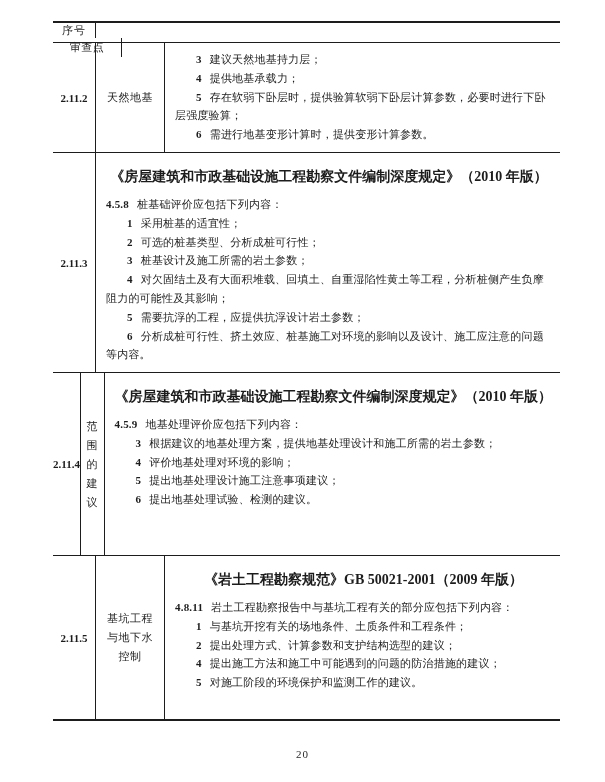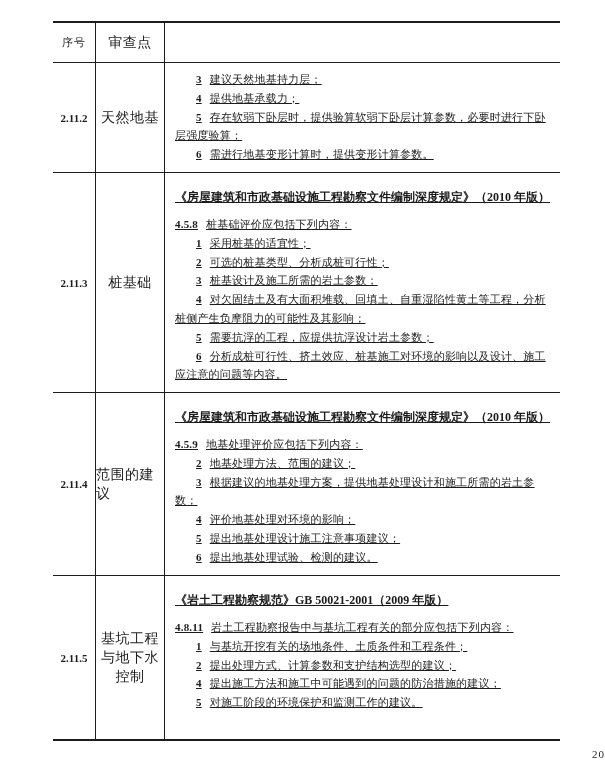--- a/index.html
+++ b/index.html
@@ -11,51 +11,51 @@
   }
   .page { position:relative; width:605px; height:782px; background:#ffffff; overflow:hidden; }
 
   .rtable {
     position:absolute; left:53px; top:21px; width:507px;
     border-top:2px solid #1d1d1d;
     border-bottom:2px solid #1d1d1d;
     box-sizing:border-box;
   }
   .thead {
-    display:flex; height:40px;
+    display:flex; height:20px;
     border-bottom:1.5px solid #1d1d1d;
     box-sizing:border-box;
-    font-size:11.5px; letter-spacing:1px;
+    font-size:11.5px; letter-spacing:1px;flex-direction:column;
   }
   .thead .hc { display:flex; align-items:center; justify-content:center; box-sizing:border-box; }
 
   .trow { display:flex; border-bottom:1px solid #1d1d1d; box-sizing:border-box; overflow:hidden; }
   .trow:last-child { border-bottom:none; }
   #rows .trow:nth-child(1) { height:110px; }
   #rows .trow:nth-child(2) { height:220px; }
   #rows .trow:nth-child(3) { height:183px; }
   #rows .trow:nth-child(4) { height:163px; }
 
   .c1 { width:43px; border-right:1px solid #1d1d1d; display:flex; align-items:center; justify-content:center;
         font-weight:bold; font-size:11px; box-sizing:border-box; }
   .c2 { width:69px; border-right:1px solid #1d1d1d; display:flex; flex-direction:column; align-items:center;
-        justify-content:center; font-size:14px; line-height:19px; letter-spacing:0.5px; box-sizing:border-box; text-align:left; }
-  .c3 { flex:1; padding:7px 8px 0 10px; font-size:11px; line-height:18.8px; letter-spacing:0.2px; box-sizing:border-box;text-decoration:underline; }
+        justify-content:center; font-size:11px; line-height:19px; letter-spacing:0.5px; box-sizing:border-box; text-align:center; }
+  .c3 { flex:1; padding:7px 8px 0 10px; font-size:11px; line-height:18.8px; letter-spacing:0.2px; box-sizing:border-box; }
 
   .line-title {
-    font-weight:bold; font-size:12px; text-align:left;
+    font-weight:bold; font-size:14px; text-align:center;
     white-space:nowrap; margin:8px 0 9px 0; line-height:18px; letter-spacing:0;
   }
   .line-clause { text-indent:0; }
   .line-item  { text-indent:21px; }
   .num { font-weight:bold; margin-right:8px; }
 
   .pagenum {
     position:absolute; left:0; right:0; top:748px;
-    text-align:right; font-size:11px; color:#2a2a2a; letter-spacing:1px;
+    text-align:center; font-size:11px; color:#2a2a2a; letter-spacing:1px;
   }
 </style>
 </head>
 <body>
 
 <div class="page">
   <div class="rtable">
     <div class="thead">
       <div class="hc c1" style="font-weight:normal;">序号</div>
       <div class="hc c2" style="justify-content:center;">审查点</div>
@@ -68,43 +68,39 @@
           </div>
           <div class="c3">
             <div class="line-item"><span class="num">3</span><span>建议天然地基持力层；</span></div>
             <div class="line-item"><span class="num">4</span><span>提供地基承载力；</span></div>
             <div class="line-item"><span class="num">5</span><span>存在软弱下卧层时，提供验算软弱下卧层计算参数，必要时进行下卧层强度验算；</span></div>
             <div class="line-item"><span class="num">6</span><span>需进行地基变形计算时，提供变形计算参数。</span></div>
           </div>
         </div>
         <div class="trow">
           <div class="c1">2.11.3</div>
-          <div class="c2">
-            <div>桩基础</div>
-          </div>
           <div class="c3">
             <div class="line-title"><span>《房屋建筑和市政基础设施工程勘察文件编制深度规定》（2010 年版）</span></div>
             <div class="line-clause"><span class="num">4.5.8</span><span>桩基础评价应包括下列内容：</span></div>
             <div class="line-item"><span class="num">1</span><span>采用桩基的适宜性；</span></div>
             <div class="line-item"><span class="num">2</span><span>可选的桩基类型、分析成桩可行性；</span></div>
             <div class="line-item"><span class="num">3</span><span>桩基设计及施工所需的岩土参数；</span></div>
             <div class="line-item"><span class="num">4</span><span>对欠固结土及有大面积堆载、回填土、自重湿陷性黄土等工程，分析桩侧产生负摩阻力的可能性及其影响；</span></div>
             <div class="line-item"><span class="num">5</span><span>需要抗浮的工程，应提供抗浮设计岩土参数；</span></div>
             <div class="line-item"><span class="num">6</span><span>分析成桩可行性、挤土效应、桩基施工对环境的影响以及设计、施工应注意的问题等内容。</span></div>
           </div>
         </div>
         <div class="trow">
           <div class="c1">2.11.4</div>
           <div class="c2">
             <div>范围的建议</div>
           </div>
           <div class="c3">
             <div class="line-title"><span>《房屋建筑和市政基础设施工程勘察文件编制深度规定》（2010 年版）</span></div>
             <div class="line-clause"><span class="num">4.5.9</span><span>地基处理评价应包括下列内容：</span></div>
-            <div class="line-item"><span class="num">2</span><span>地基处理方法、范围的建议；</span></div>
             <div class="line-item"><span class="num">3</span><span>根据建议的地基处理方案，提供地基处理设计和施工所需的岩土参数；</span></div>
             <div class="line-item"><span class="num">4</span><span>评价地基处理对环境的影响；</span></div>
             <div class="line-item"><span class="num">5</span><span>提出地基处理设计施工注意事项建议；</span></div>
             <div class="line-item"><span class="num">6</span><span>提出地基处理试验、检测的建议。</span></div>
           </div>
         </div>
         <div class="trow">
           <div class="c1">2.11.5</div>
           <div class="c2">
             <div>基坑工程</div>

